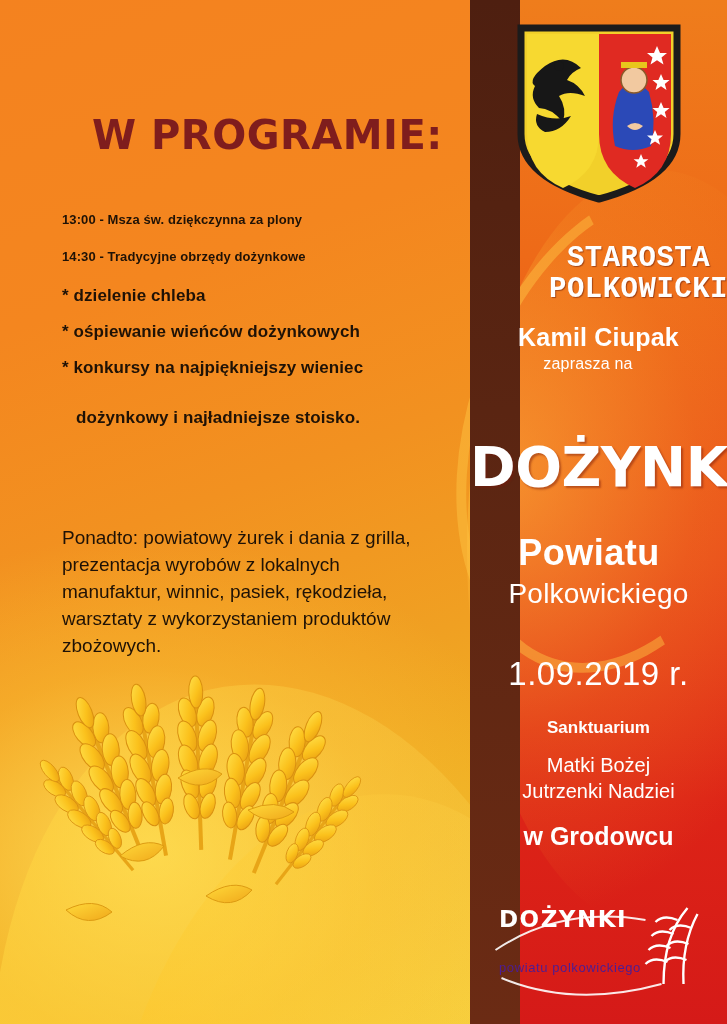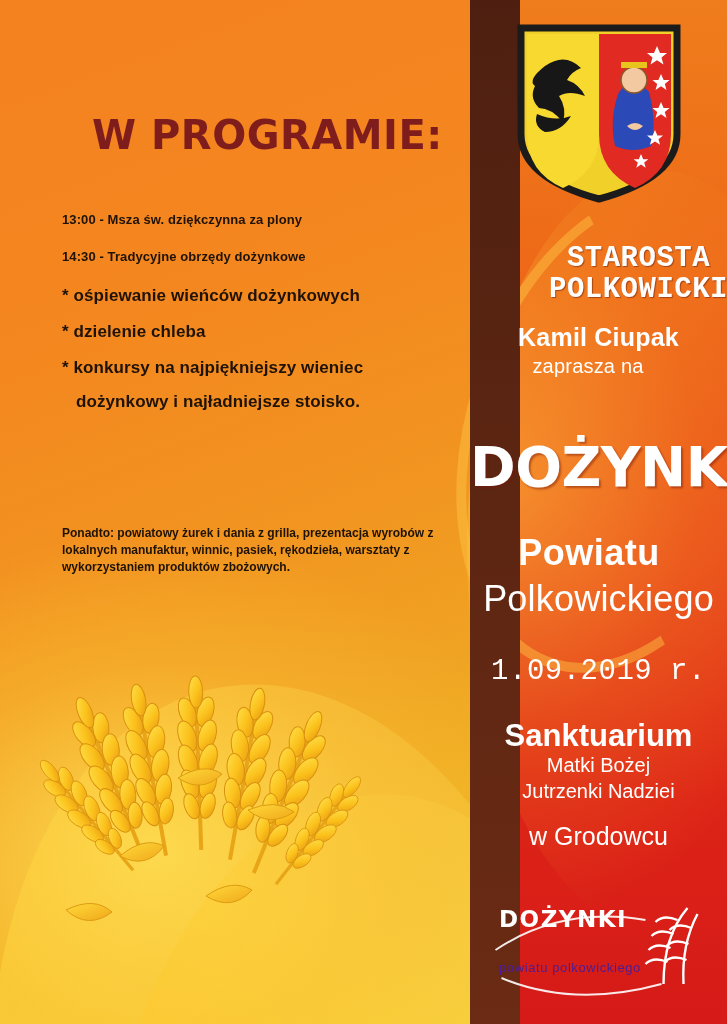--- a/index.html
+++ b/index.html
@@ -108,29 +108,29 @@
   }
   .prog-bullet {
     font-size: 17px;
     font-weight: 600;
     margin-bottom: 16px;
     letter-spacing: 0.1px;
   }
   .prog-bullet .cont {
     display: block;
     padding-left: 14px;
-    margin-top: 14px;
+    margin-top: 30px;
   }
   .note {
     position: absolute;
     left: 62px; top: 525px;
     width: 382px;
-    font-size: 12px;
+    font-size: 19px;
     line-height: 1.42;
-    font-weight: bold;
+    font-weight: normal;
     color: #1f1206;
   }
 
   
   .wheat-wrap {
     position: absolute;
     left: 10px; top: 660px;
     width: 420px; height: 330px;
   }
 
@@ -166,21 +166,21 @@
     left: 0; top: 323px;
     width: 257px;
     font-size: 25px;
     font-weight: bold;
     letter-spacing: 0.2px;
   }
   .invites {
     position: absolute;
     left: 0; top: 355px;
     width: 236px;
-    font-size: 20px;
+    font-size: 16px;
     letter-spacing: 0.2px;
   }
   .dozynki {
     position: absolute;
     left: 0; top: 435px;
     width: 257px;
     font-family: "DejaVu Sans", sans-serif;
     font-size: 55px;
     font-weight: bold;
     letter-spacing: -0.5px;
@@ -191,51 +191,50 @@
     left: 0; top: 532px;
     width: 238px;
     font-size: 36px;
     font-weight: bold;
     letter-spacing: 0.5px;
   }
   .powiatu2 {
     position: absolute;
     left: 0; top: 578px;
     width: 257px;
-    font-size: 36px;
+    font-size: 28px;
     letter-spacing: 0.2px;
   }
   .date {
     position: absolute;
     left: 0; top: 655px;
     width: 257px;
-    font-size: 29px;
+    font-size: 33px;
     letter-spacing: 0.5px;
-    font-family: Liberation Mono, monospace;
   }
   .venue1 {
     position: absolute;
     left: 0; top: 718px;
     width: 257px;
-    font-size: 31px;
+    font-size: 17px;
     font-weight: bold;
   }
   .venue2 {
     position: absolute;
     left: 0; top: 752px;
     width: 257px;
     font-size: 20px;
     line-height: 1.32;
   }
   .venue3 {
     position: absolute;
     left: 0; top: 822px;
     width: 257px;
     font-size: 25px;
-    font-weight: normal;
+    font-weight: bold;
   }
   .logo {
     position: absolute;
     left: 50%;
     transform: translateX(-50%);
     bottom: 26px;
     width: 215px;
     height: 110px;
   }
   .logo .l1 {
@@ -274,24 +273,24 @@
 
   <div class="band"></div>
 
   <div class="left-content">
     <div class="prog-title">W PROGRAMIE:</div>
 
     <div class="prog-list">
       <div class="prog-time">13:00 - Msza św. dziękczynna za plony</div>
       <div class="prog-time">14:30 - Tradycyjne obrzędy dożynkowe</div>
       <div class="prog-bullet">
-        <span>* ośpiewanie wieńców dożynkowych</span>
+        <span>* dzielenie chleba</span>
       </div>
       <div class="prog-bullet">
-        <span>* dzielenie chleba</span>
+        <span>* ośpiewanie wieńców dożynkowych</span>
       </div>
       <div class="prog-bullet">
         <span>* konkursy na najpiękniejszy wieniec</span>
         <span class="cont">dożynkowy i najładniejsze stoisko.</span>
       </div>
     </div>
 
     <div class="note">Ponadto: powiatowy żurek i dania z grilla, prezentacja wyrobów z lokalnych manufaktur, winnic, pasiek, rękodzieła, warsztaty z wykorzystaniem produktów zbożowych.</div>
 
     <div class="wheat-wrap">

